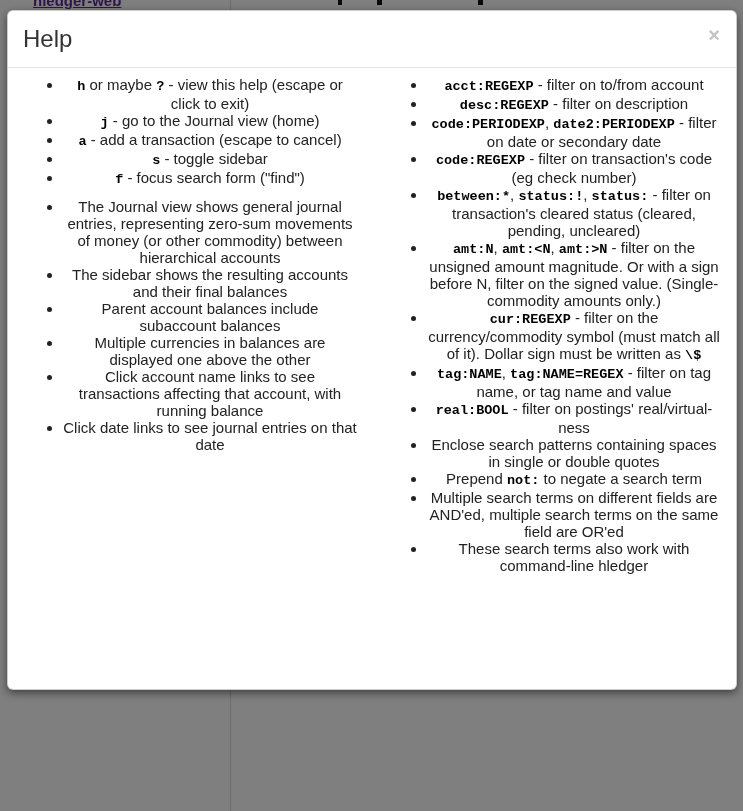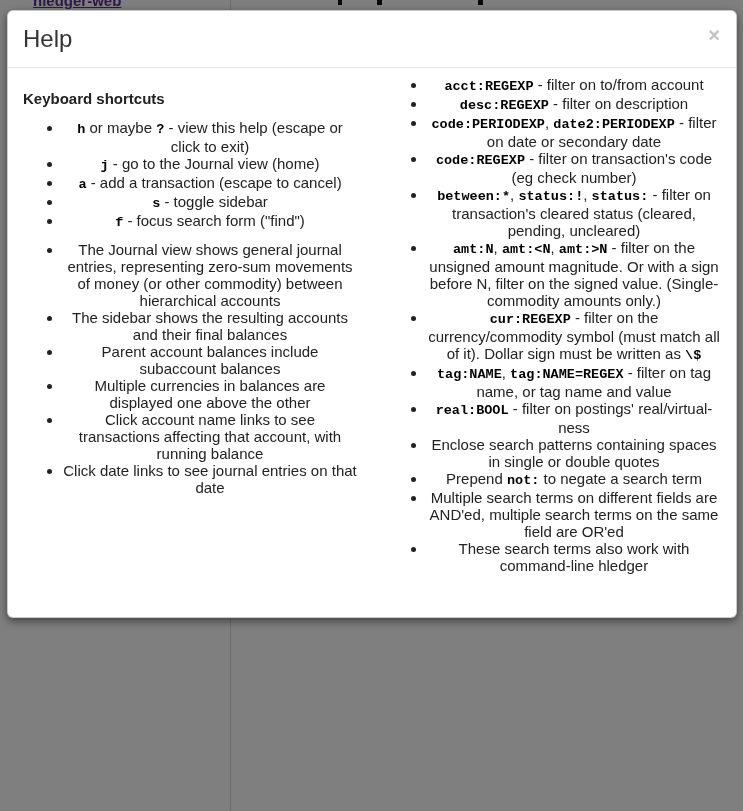--- a/index.html
+++ b/index.html
@@ -22,21 +22,21 @@
   .frag { position:absolute; top:0; height:5px; background:#151515; }
   .frag-1 { left:338px; width:4px; }
   .frag-2 { left:377px; width:5px; }
   .frag-3 { left:478px; width:5px; }
 
   
   .modal-backdrop { position:absolute; inset:0; background:rgba(0,0,0,0.5); }
 
   
   .modal-dialog {
-    position:absolute; left:7px; top:10px; width:730px; height:608px;
+    position:absolute; left:7px; top:10px; width:730px; height:680px;
     background:#fff; border-radius:6px; box-sizing:border-box;
     border:1px solid rgba(0,0,0,0.2);
     box-shadow:0 3px 9px rgba(0,0,0,0.5);
   }
   .modal-header {
     position:relative; padding:13px 15px 13px; border-bottom:1px solid #e5e5e5;
   }
   .modal-title {
     margin:0; font-size:24px; line-height:30px; font-weight:normal; color:#333;
   }
@@ -76,21 +76,20 @@
 <div class="modal-backdrop"></div>
 
 <div class="modal-dialog">
   <div class="modal-header">
     <h4 class="modal-title">Help</h4>
     <button class="close-button">×</button>
   </div>
 
   <div class="modal-body">
     <div class="help-col">
-      <p class="section-heading">Keyboard shortcuts</p>
       <ul class="help-list">
           <li><code>h</code> or maybe <code>?</code> - view this help (escape or click to exit)</li>
           <li><code>j</code> - go to the Journal view (home)</li>
           <li><code>a</code> - add a transaction (escape to cancel)</li>
           <li><code>s</code> - toggle sidebar</li>
           <li><code>f</code> - focus search form ("find")</li>
         </ul>
 
       <ul class="help-list">
           <li>The Journal view shows general journal entries, representing zero-sum movements of money (or other commodity) between hierarchical accounts</li>

